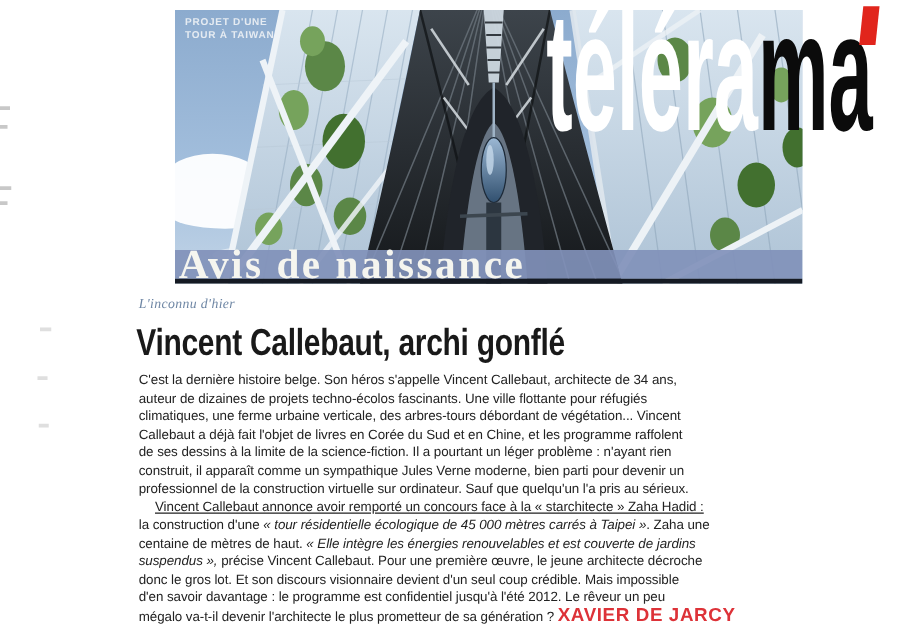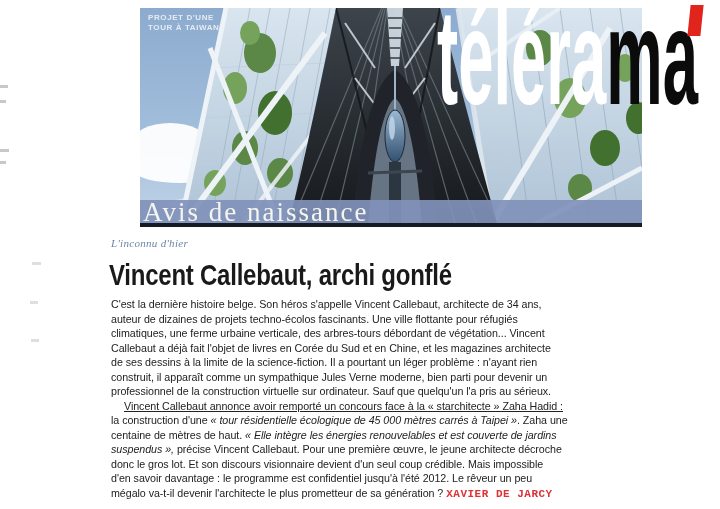--- a/index.html
+++ b/index.html
@@ -5,22 +5,22 @@
   html,body{margin:0;padding:0;background:#fff;}
   .page{position:relative;width:720px;height:509px;background:#ffffff;overflow:hidden;
         font-family:"Liberation Sans",sans-serif;}
 
   
   .hero{position:absolute;left:104px;top:8px;width:502px;height:219px;margin-left:36px;}
   .hero svg{position:absolute;left:0;top:0;display:block;}
   .overline{position:absolute;left:8px;top:5px;color:#edf1f5;opacity:.92;
             font-size:8px;font-weight:bold;line-height:10px;letter-spacing:.6px;}
   .band-title{position:absolute;left:3px;top:191px;color:#f5f5ef;
-              font-family:"Liberation Serif",serif;font-size:27px;line-height:27px;
-              letter-spacing:2px;font-weight:400;white-space:nowrap;text-align:center;}
+              font-family:"Liberation Serif",serif;font-size:33px;line-height:27px;
+              letter-spacing:2px;font-weight:700;white-space:nowrap;text-align:center;}
 
   
   .logo{position:absolute;left:437px;top:-10px;font-size:135px;font-weight:bold;
         line-height:1;white-space:nowrap;transform:scaleX(0.47);transform-origin:left top;
         letter-spacing:0;}
   .logo .lw{color:#ffffff;}
   .logo .lb{color:#0b0b0b;}
   .logo-mark{position:absolute;left:689px;top:5px;width:13px;height:31px;
              background:#e1251c;transform:skewX(-6deg);}
 
@@ -28,21 +28,21 @@
   .kicker{position:absolute;left:111px;top:237px;font-family:"Liberation Serif",serif;
           font-style:italic;font-size:11px;color:#6e86a4;letter-spacing:.3px;}
   .title{position:absolute;left:109px;top:259px;font-size:30px;font-weight:bold;
          color:#191919;letter-spacing:-0.3px;transform:scaleX(0.80);
          transform-origin:left center;white-space:nowrap;line-height:32px;}
   .bodycol{position:absolute;left:111px;top:297px;width:520px;}
   .bl{font-size:10.7px;line-height:14.5px;height:14.5px;white-space:nowrap;
       color:#222222;letter-spacing:-0.05px;}
   .bl .it{font-style:italic;}
   .bl.ind{padding-left:13px;text-decoration:underline;}
-  .by{color:#dd3238;font-weight:bold;font-size:11px;letter-spacing:.5px;font-family:Liberation Mono, monospace;}
+  .by{color:#dd3238;font-weight:bold;font-size:15px;letter-spacing:.5px;}
 
   
   .art{position:absolute;background:#9a9a9a;opacity:.55;}
   .art2{position:absolute;background:#c9c9c9;opacity:.6;}
 </style>
 </head>
 <body>
 
 <div class="page">
 
@@ -199,21 +199,21 @@
     <span class="lw">téléra</span><span class="lb">ma</span>
   </div>
   <div class="logo-mark"></div>
 
   <div class="kicker">L'inconnu d'hier</div>
   <div class="title">Vincent Callebaut, archi gonflé</div>
   <div class="bodycol">
       <div class="bl"><span>C'est la dernière histoire belge. Son héros s'appelle Vincent Callebaut, architecte de 34 ans,</span></div>
       <div class="bl"><span>auteur de dizaines de projets techno-écolos fascinants. Une ville flottante pour réfugiés</span></div>
       <div class="bl"><span>climatiques, une ferme urbaine verticale, des arbres-tours débordant de végétation... Vincent</span></div>
-      <div class="bl"><span>Callebaut a déjà fait l'objet de livres en Corée du Sud et en Chine, et les magazines architecte</span></div>
+      <div class="bl"><span>Callebaut a déjà fait l'objet de livres en Corée du Sud et en Chine, et les programme raffolent</span></div>
       <div class="bl"><span>de ses dessins à la limite de la science-fiction. Il a pourtant un léger problème : n'ayant rien</span></div>
       <div class="bl"><span>construit, il apparaît comme un sympathique Jules Verne moderne, bien parti pour devenir un</span></div>
       <div class="bl"><span>professionnel de la construction virtuelle sur ordinateur. Sauf que quelqu'un l'a pris au sérieux.</span></div>
       <div class="bl ind"><span>Vincent Callebaut annonce avoir remporté un concours face à la « starchitecte » Zaha Hadid :</span></div>
       <div class="bl"><span>la construction d'une </span><span class="it">« tour résidentielle écologique de 45 000 mètres carrés à Taipei »</span><span>. Zaha une</span></div>
       <div class="bl"><span>centaine de mètres de haut. </span><span class="it">« Elle intègre les énergies renouvelables et est couverte de jardins</span></div>
       <div class="bl"><span class="it">suspendus »,</span><span> précise Vincent Callebaut. Pour une première œuvre, le jeune architecte décroche</span></div>
       <div class="bl"><span>donc le gros lot. Et son discours visionnaire devient d'un seul coup crédible. Mais impossible</span></div>
       <div class="bl"><span>d'en savoir davantage : le programme est confidentiel jusqu'à l'été 2012. Le rêveur un peu</span></div>
       <div class="bl"><span>mégalo va-t-il devenir l'architecte le plus prometteur de sa génération ? </span><span class="by">XAVIER DE JARCY</span></div>

